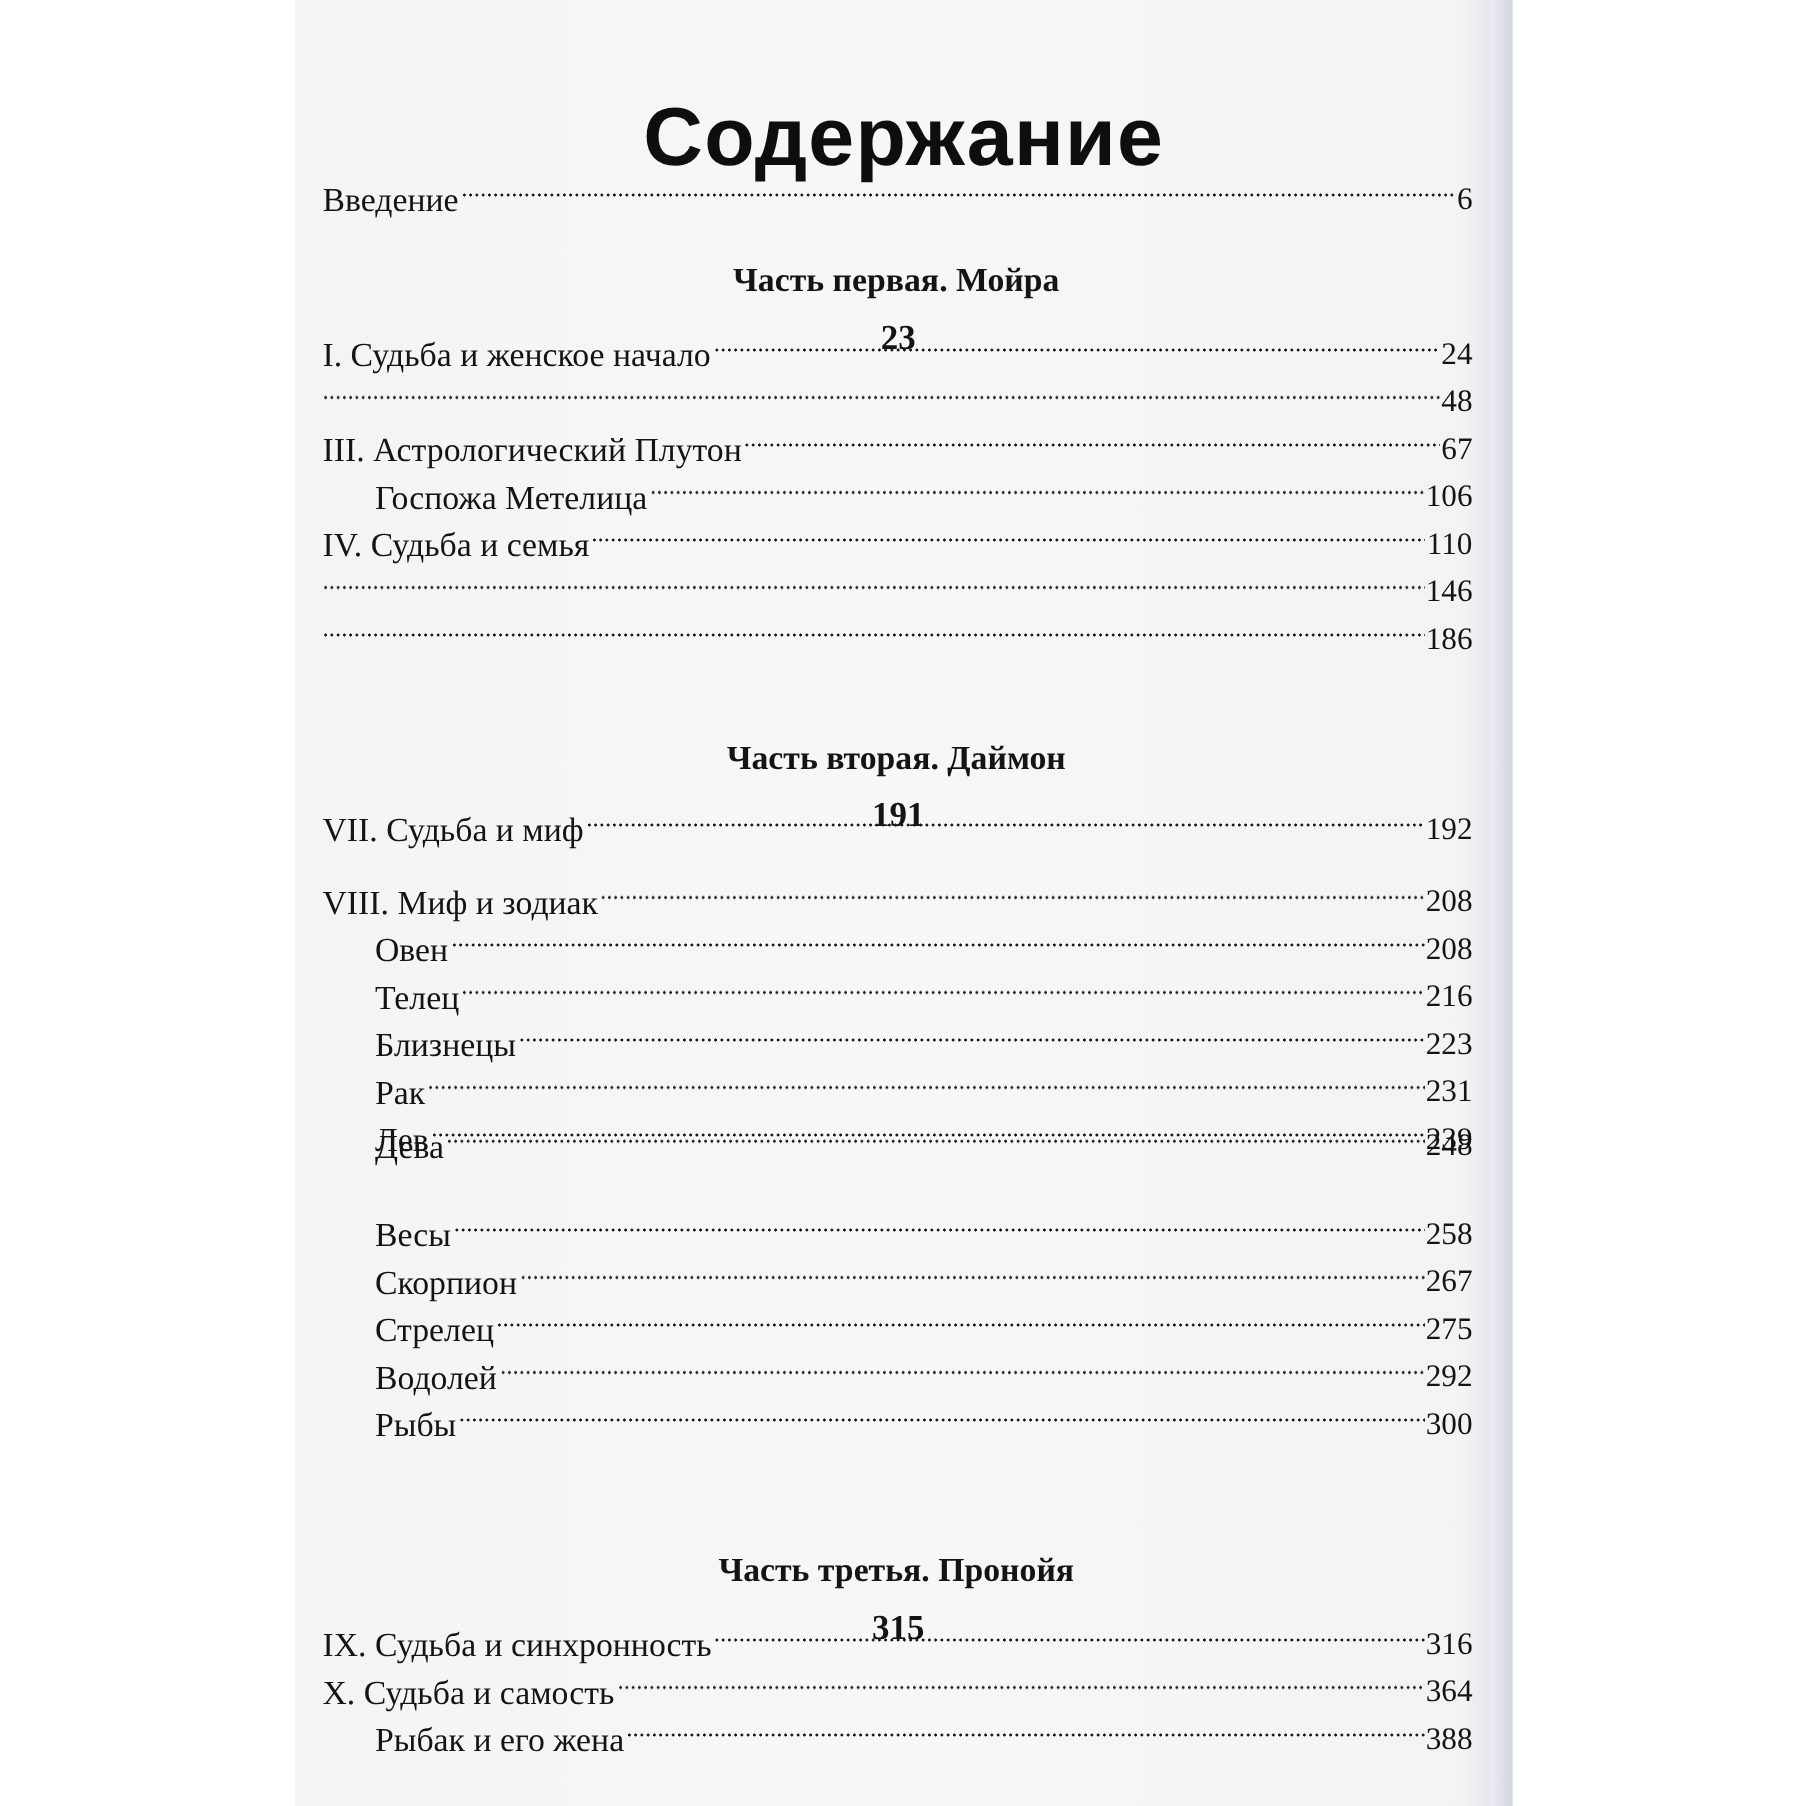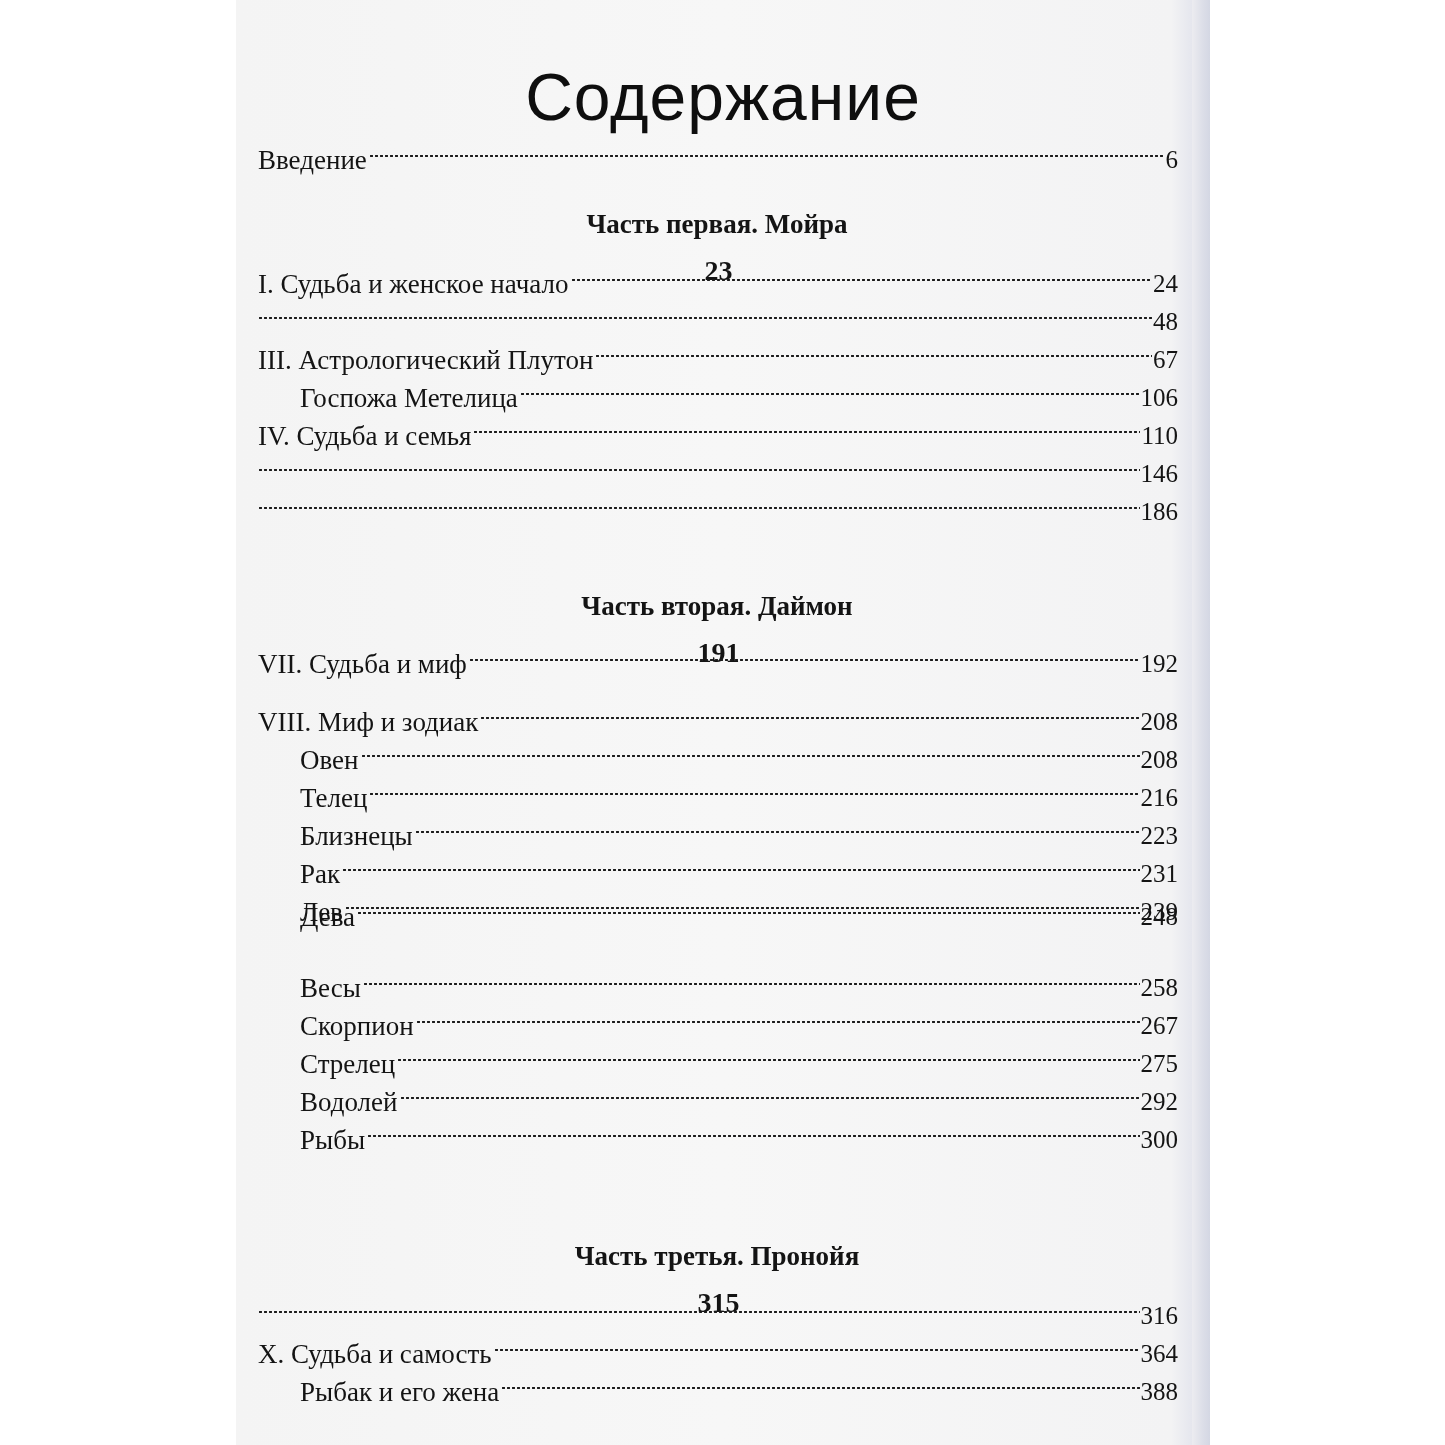--- a/index.html
+++ b/index.html
@@ -28,26 +28,26 @@
       right: 0;
       top: 0;
       width: 18px;
       height: 100%;
       background: linear-gradient(90deg, #ececf0, #dcdee8 60%, #d4d7e3);
     }
     .title {
       position: absolute;
       left: 0;
       width: 974px;
-      top: 20px;
+      top: 32px;
       text-align: center;
       font-family: "Liberation Sans", "DejaVu Sans", sans-serif;
       font-size: 66px;
       letter-spacing: 1px;
-      font-weight: normal;
+      font-weight: bold;
       color: #0e0e0e;
       line-height: 1;
     }
     .toc {
       position: absolute;
       left: 22px;
       top: 128px;
       width: 920px;
     }
     .toc-row {
@@ -216,20 +216,21 @@
       <span class="page-num">300</span>
     </div>
 
     <div class="toc-row part" style="top:1096px">
       <span class="entry-label">Часть третья. Пронойя</span>
       <span class="leader"></span>
       <span class="page-num">315</span>
     </div>
 
     <div class="toc-row" style="top:1156px">
+      <span class="entry-label">IX. Судьба и синхронность</span>
       <span class="leader"></span>
       <span class="page-num">316</span>
     </div>
     <div class="toc-row" style="top:1194px">
       <span class="entry-label">X. Судьба и самость</span>
       <span class="leader"></span>
       <span class="page-num">364</span>
     </div>
     <div class="toc-row indent" style="top:1232px">
       <span class="entry-label">Рыбак и его жена</span>

